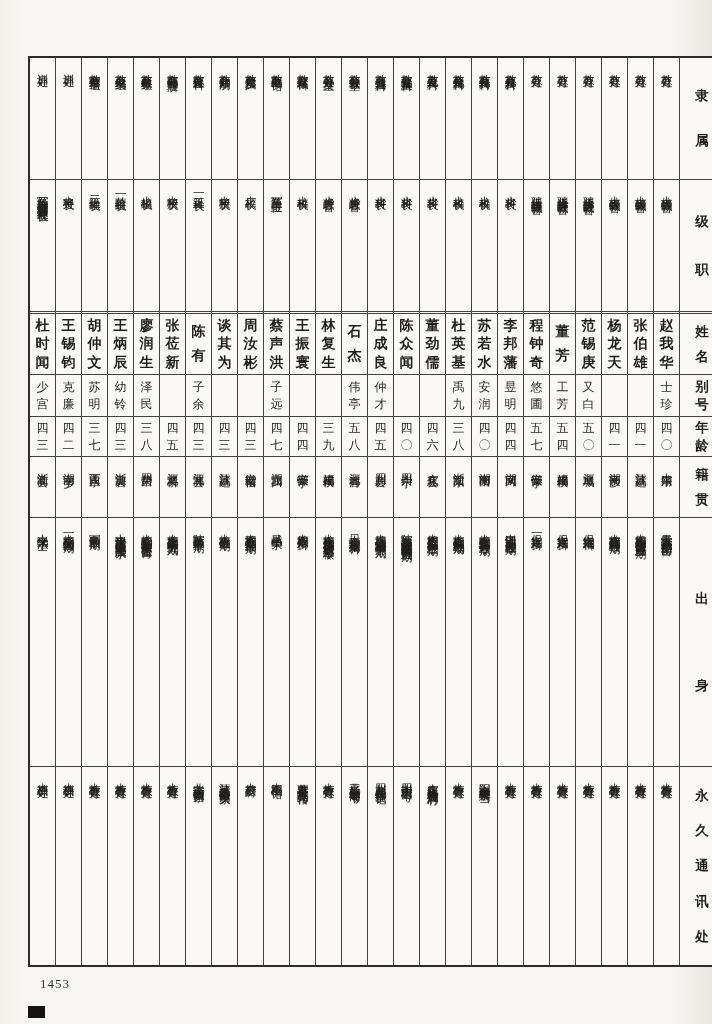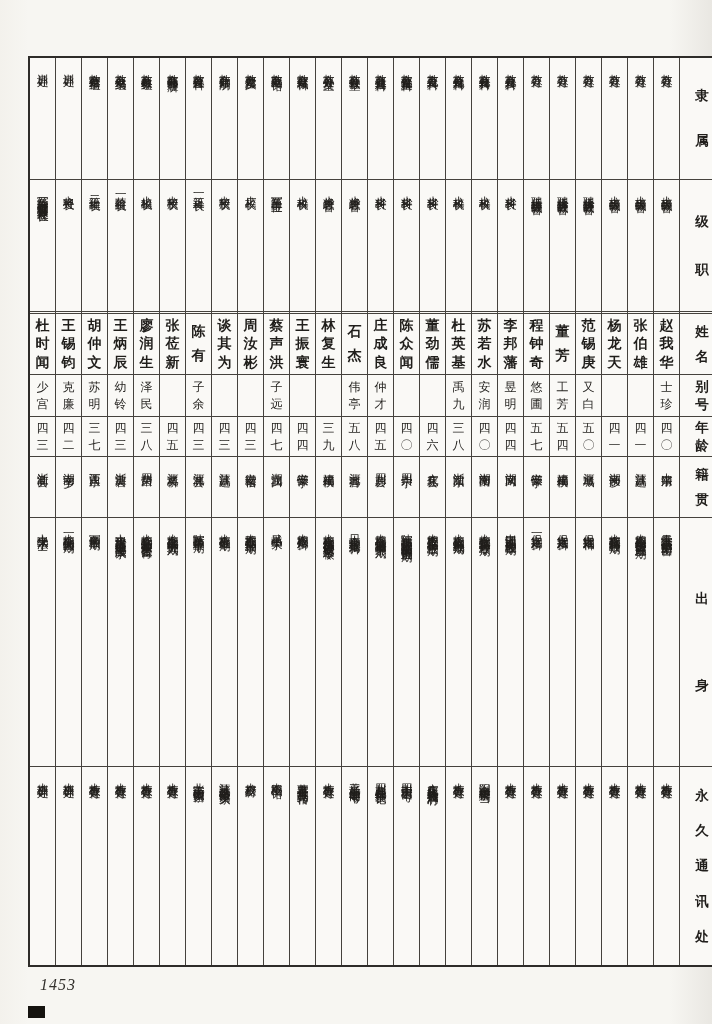--- a/index.html
+++ b/index.html
@@ -25,23 +25,22 @@
   .cell.r2{ border-top:3px double #45423d; }
   .vt{
     writing-mode:vertical-rl; text-orientation:upright;
     font-size:11.5px; line-height:1.08; letter-spacing:1px; padding-top:7px;
   }
   .spread{ flex-direction:column; align-items:center; justify-content:space-evenly; font-size:12px; }
   .spread div{ line-height:1; }
   .name-cell{ font-weight:bold; font-size:14px; }
   .hcell{ font-weight:bold; font-size:13.5px; letter-spacing:0; }
   .pagenum{
-    position:absolute; left:40px; top:976px; font-size:16px; color:#33312d;
+    position:absolute; left:40px; top:976px; font-size:13px; color:#33312d;
     letter-spacing:1px;
-    font-style:italic;
   }
   .scan-mark{ position:absolute; left:28px; top:1006px; width:17px; height:12px; background:#15130f; }
 </style>
 </head>
 <body>
 
 <div class="page">
 
   <div class="table" id="table">
     <div class="col header-col">

